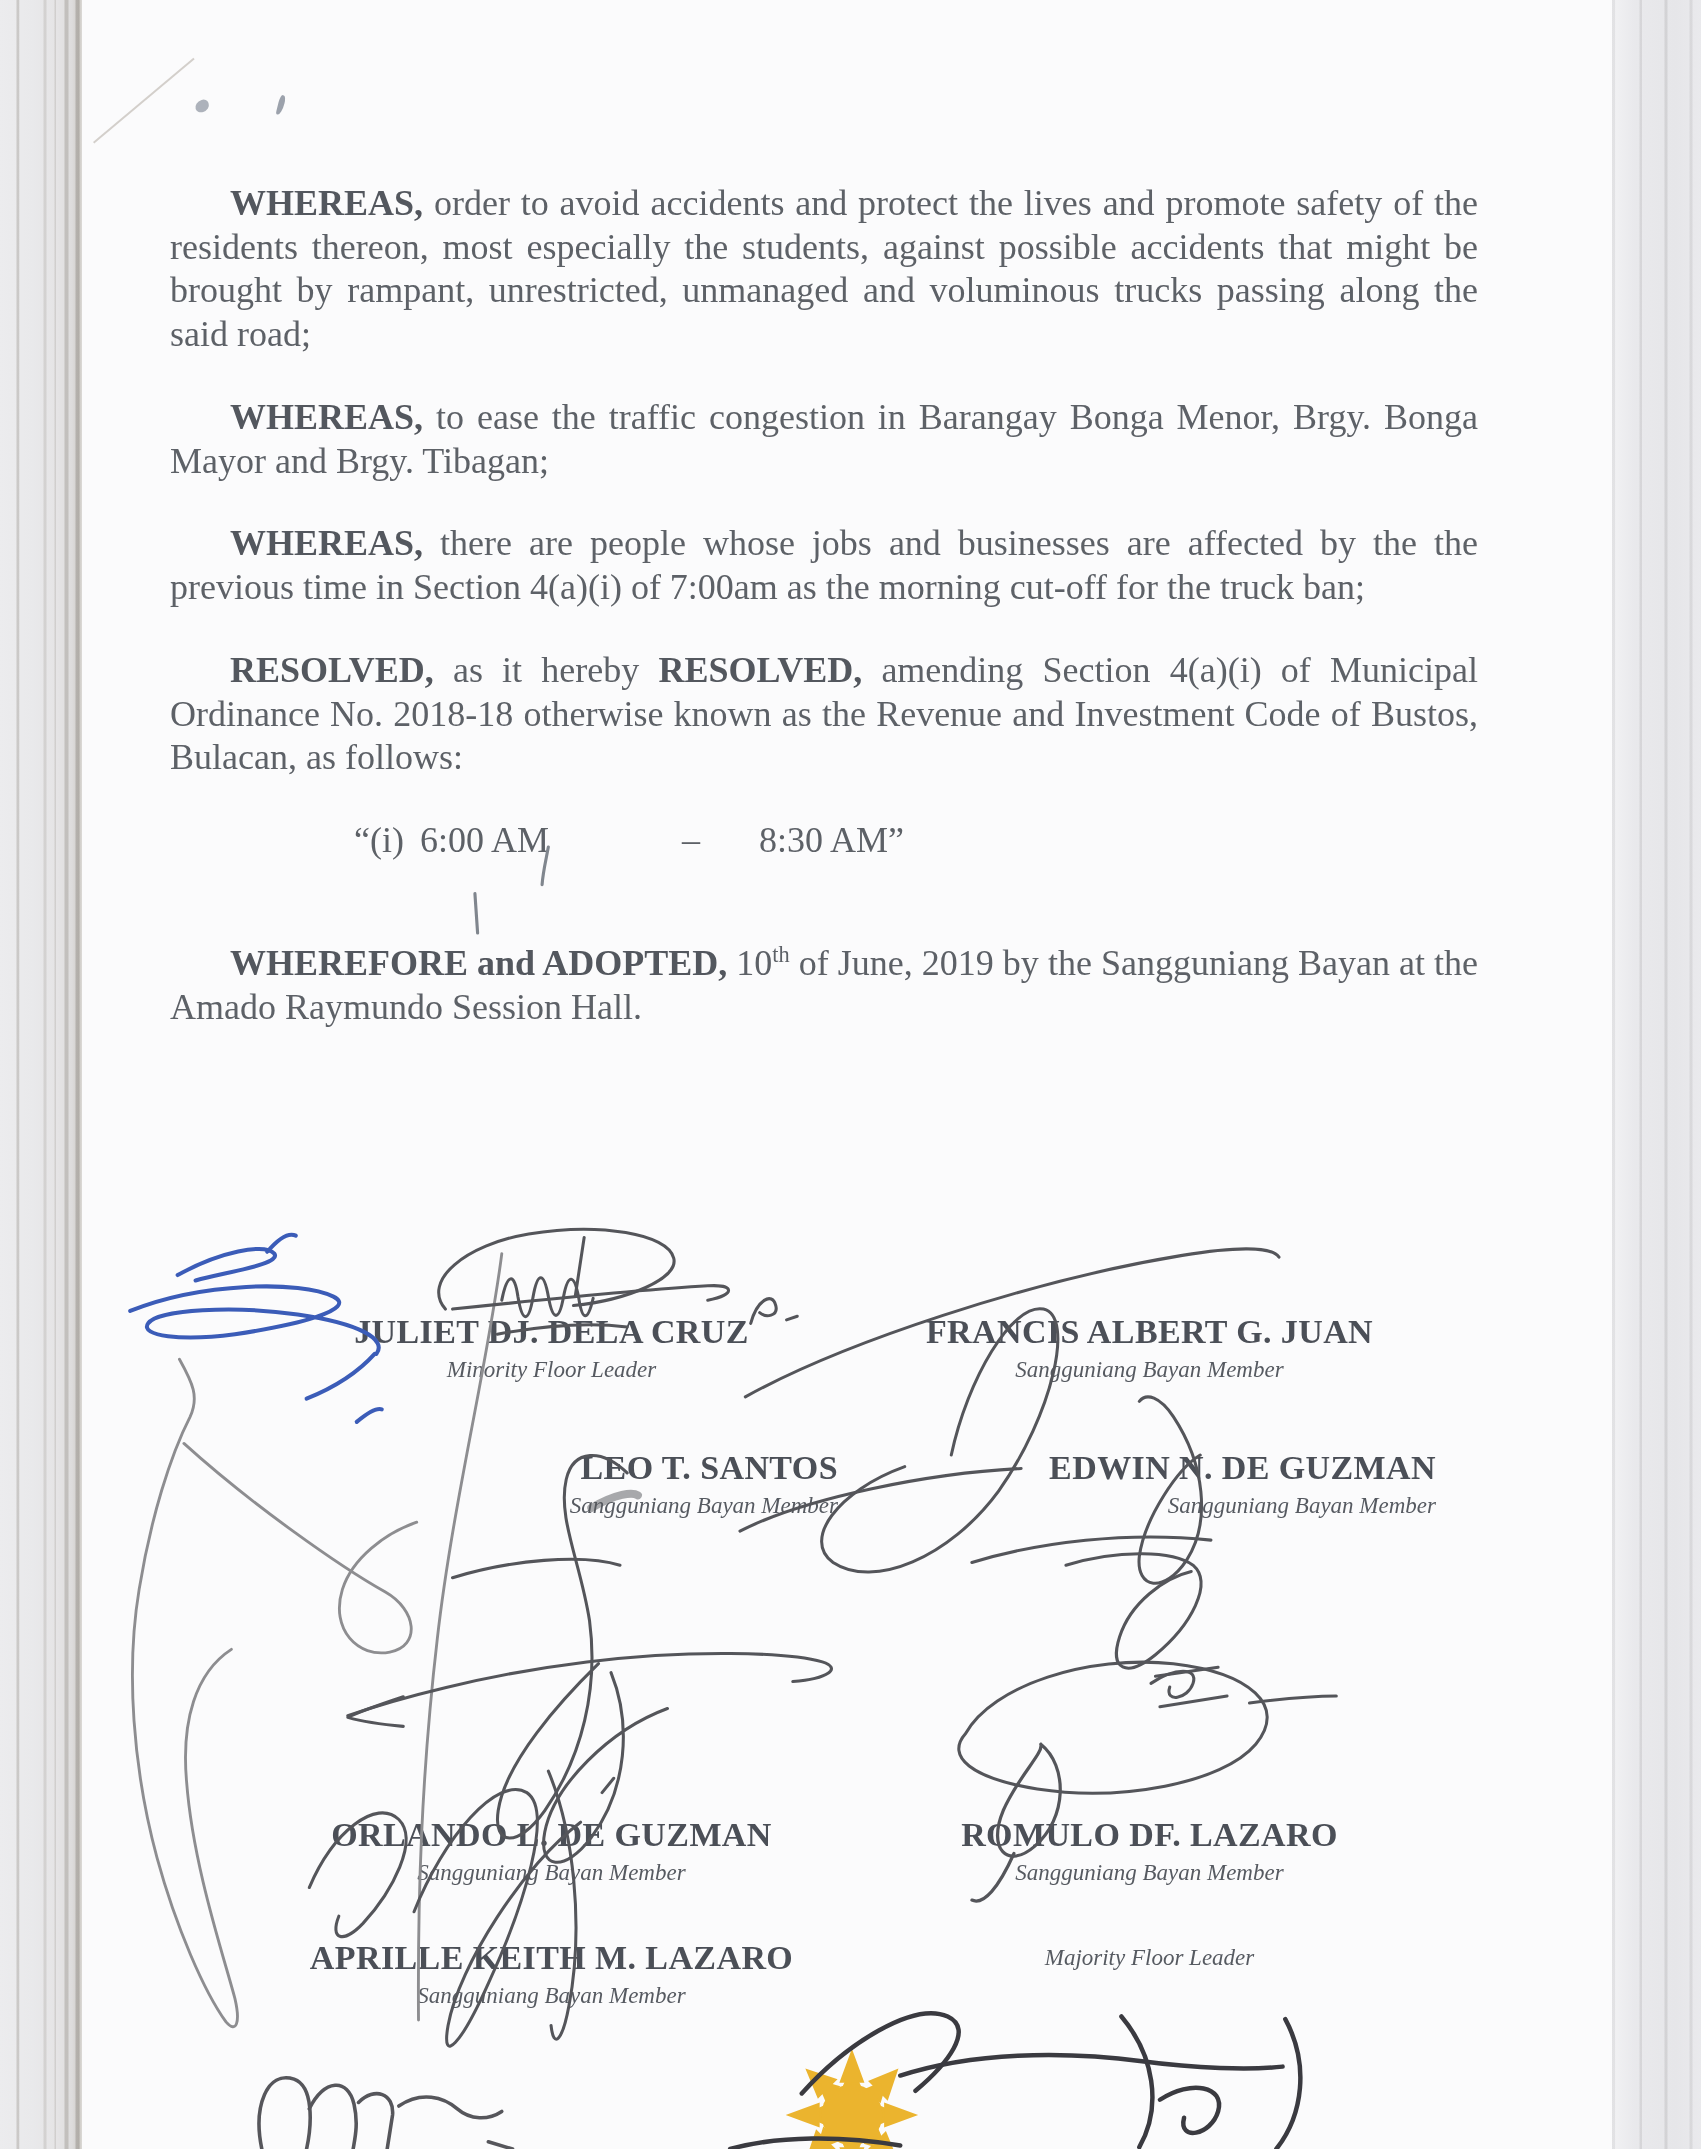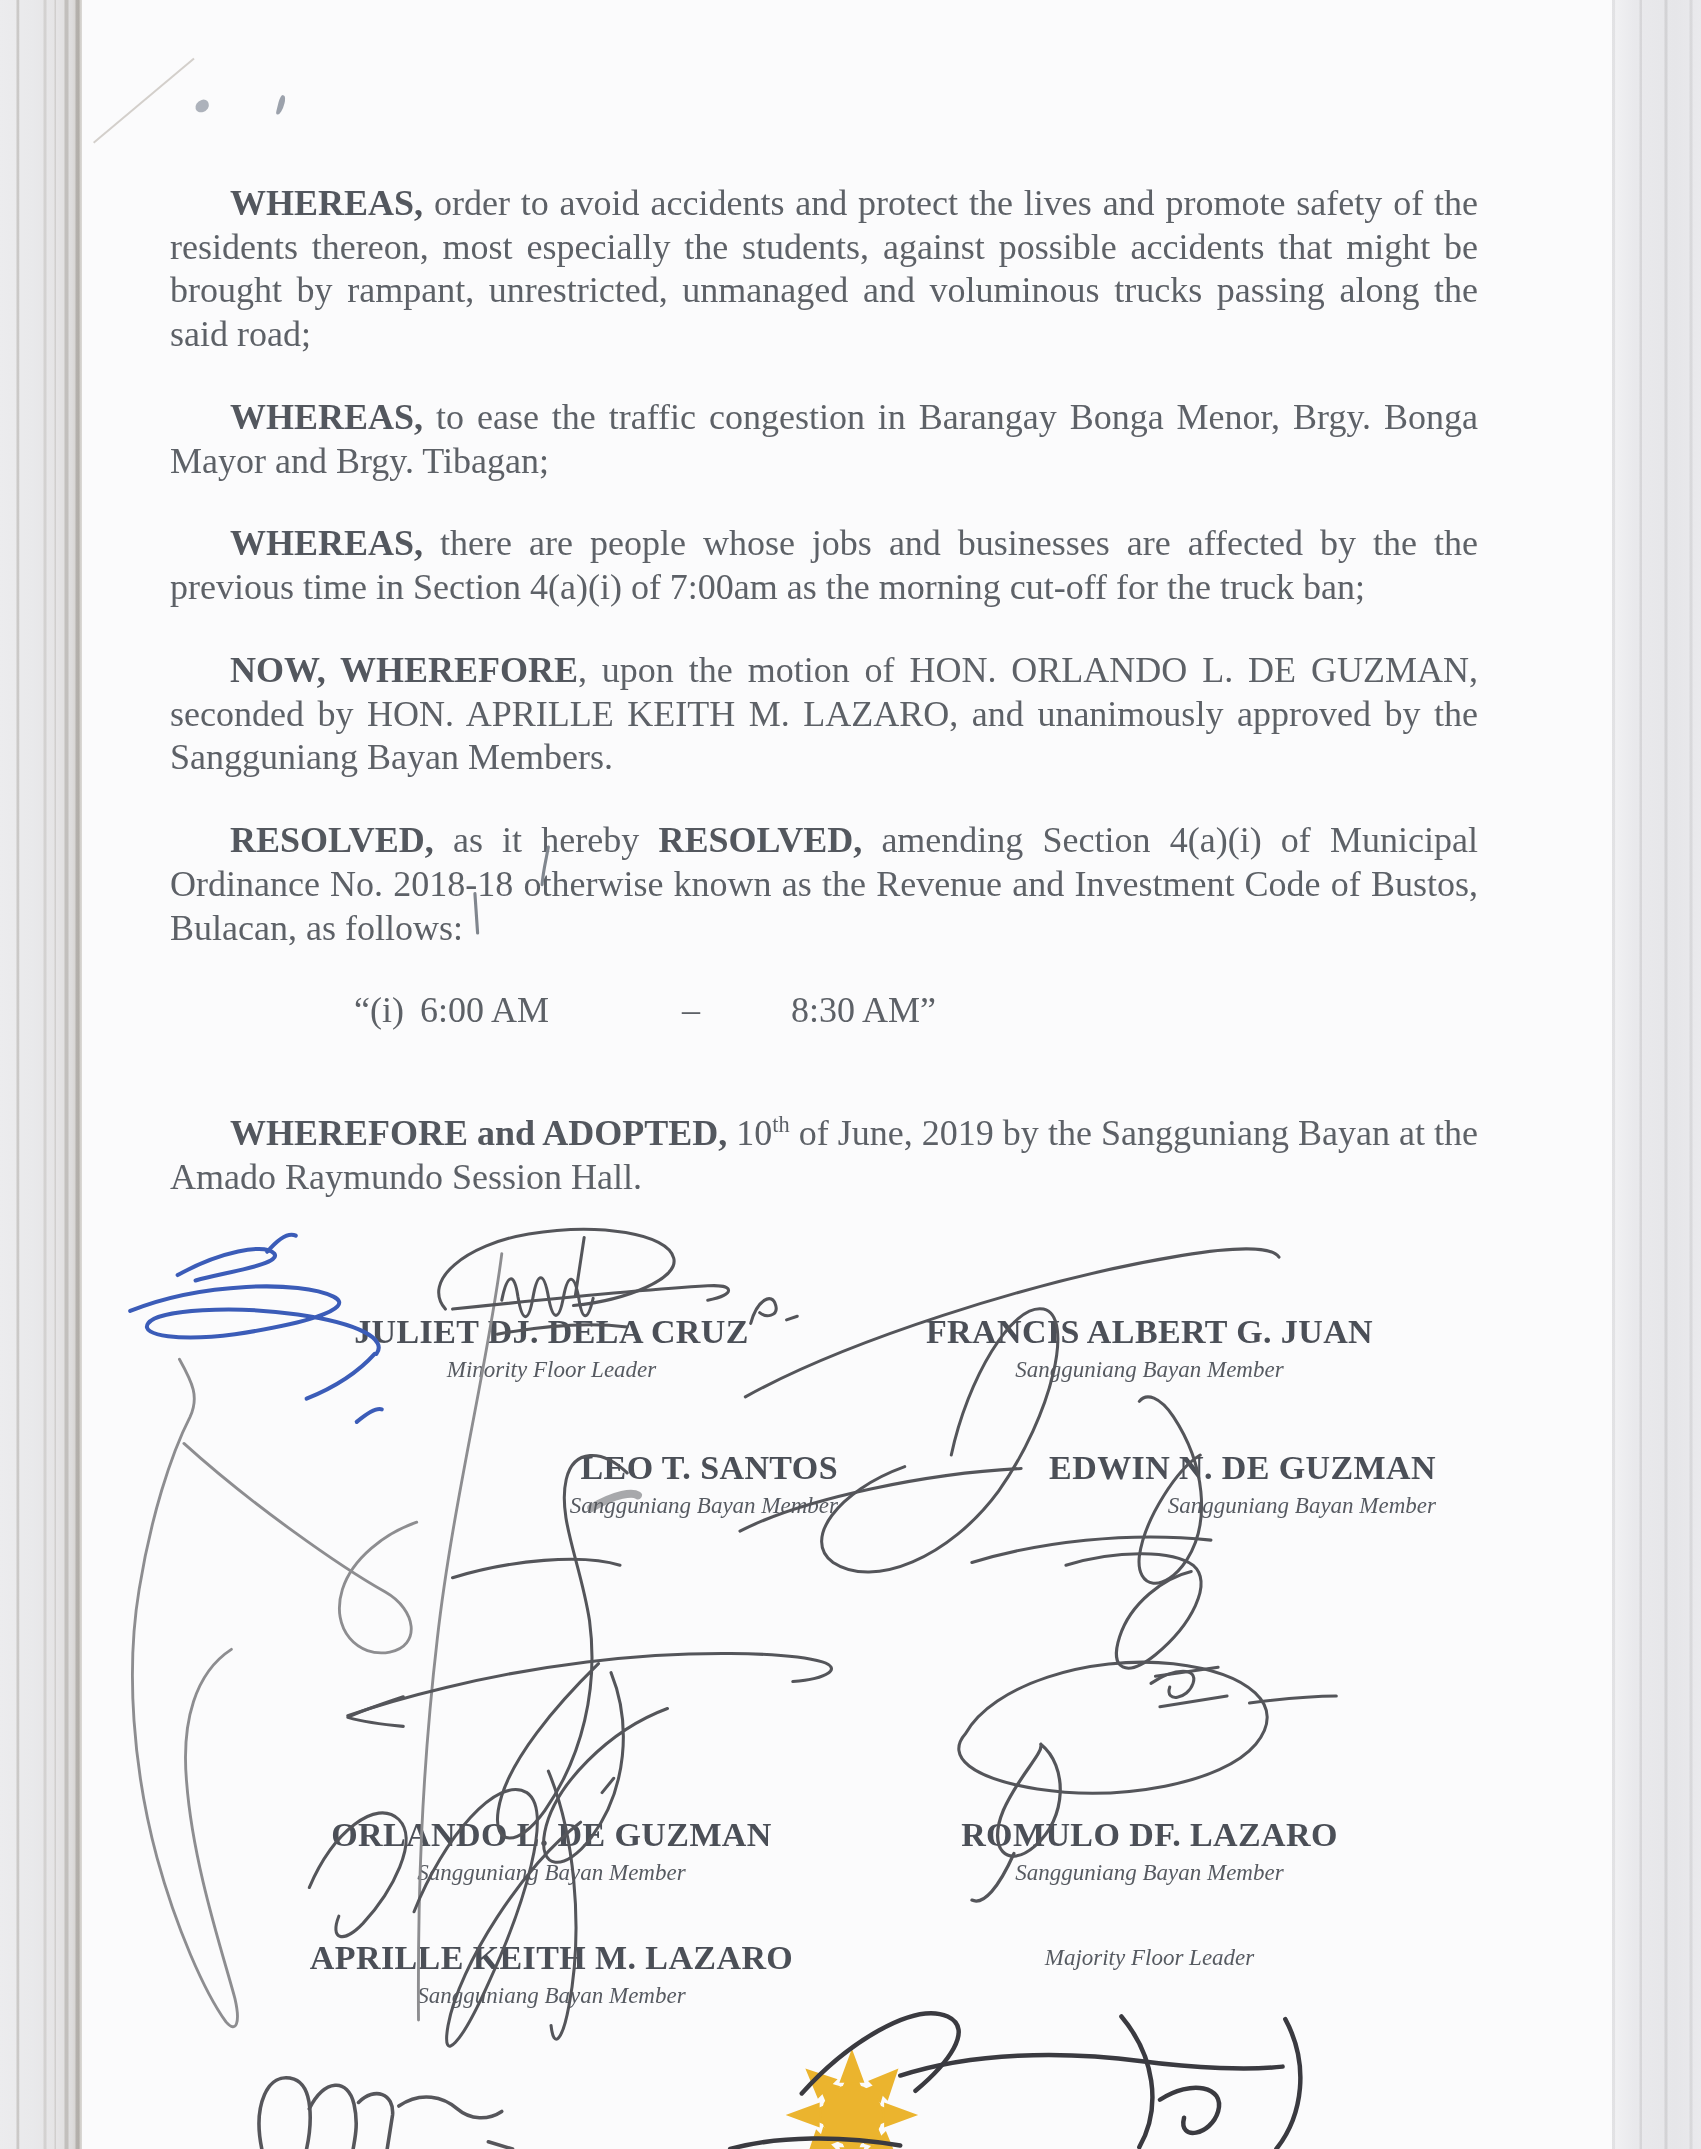--- a/index.html
+++ b/index.html
@@ -35,21 +35,21 @@
     color:#5d6167;font-size:36px;line-height:1.215;text-align:justify;
   }
   .content p{margin:0 16px 39px 0;text-indent:60px;}
   .content b{color:#53575e;}
   .amend-line{
     margin:38px 0 0 0 !important;text-indent:0 !important;text-align:left;
     padding-left:184px;
   }
   .amend-line .t1{margin-left:16px;}
   .amend-line .sep{margin-left:133px;}
-  .amend-line .t2{margin-left:91px;}
+  .amend-line .t2{margin-left:59px;}
   .adopt{margin-top:79px !important;}
   sup{font-size:.62em;line-height:0;vertical-align:super;}
   
   .sig-cell{position:absolute;width:573px;text-align:center;color:#4b4f57;}
   .sig-name{font-weight:bold;font-size:34px;letter-spacing:0.4px;}
   .sig-title{font-style:italic;font-size:23px;color:#565a61;margin-top:6.3px;}
   .c-left{left:265px;} .c-right{left:863px;}
   .r1{top:1313px;} .r2{top:1449px;text-align:right;} .r3{top:1816px;} .r4{top:1939px;}
   
   .speck{position:absolute;border-radius:60% 40% 55% 45%;}
@@ -65,21 +65,20 @@
 <div class="scan-right"></div>
 
 <div class="speck speck1"></div>
 <div class="speck speck2"></div>
 <div class="crease"></div>
 
 <div class="content">
   <p><b>WHEREAS,</b><span> order to avoid accidents and protect the lives and promote safety of the residents thereon, most especially the students, against possible accidents that might be brought by rampant, unrestricted, unmanaged and voluminous trucks passing along the said road;</span></p>
   <p><b>WHEREAS,</b><span> to ease the traffic congestion in Barangay Bonga Menor, Brgy. Bonga Mayor and Brgy. Tibagan;</span></p>
   <p><b>WHEREAS,</b><span> there are people whose jobs and businesses are affected by the the previous time in Section 4(a)(i) of 7:00am as the morning cut-off for the truck ban;</span></p>
-  <p><b>NOW, WHEREFORE</b><span>, upon the motion of HON. ORLANDO L. DE GUZMAN, seconded by HON. APRILLE KEITH M. LAZARO, and unanimously approved by the Sangguniang Bayan Members.</span></p>
   <p><b>RESOLVED,</b><span> as it hereby </span><b>RESOLVED,</b><span> amending Section 4(a)(i) of Municipal Ordinance No. 2018-18 otherwise known as the Revenue and Investment Code of Bustos, Bulacan, as follows:</span></p>
   <p class="amend-line">
     <span>“(i)</span><span class="t1">6:00 AM</span><span class="sep">–</span><span class="t2">8:30 AM”</span>
   </p>
   <p class="adopt"><b>WHEREFORE and ADOPTED,</b><span> 10</span><sup>th</sup><span> of June, 2019 by the Sangguniang Bayan at the Amado Raymundo Session Hall.</span></p>
 </div>
 
 <div class="sig-cell c-left r1">
   <div class="sig-name">JULIET DJ. DELA CRUZ</div>
   <div class="sig-title">Minority Floor Leader</div>

